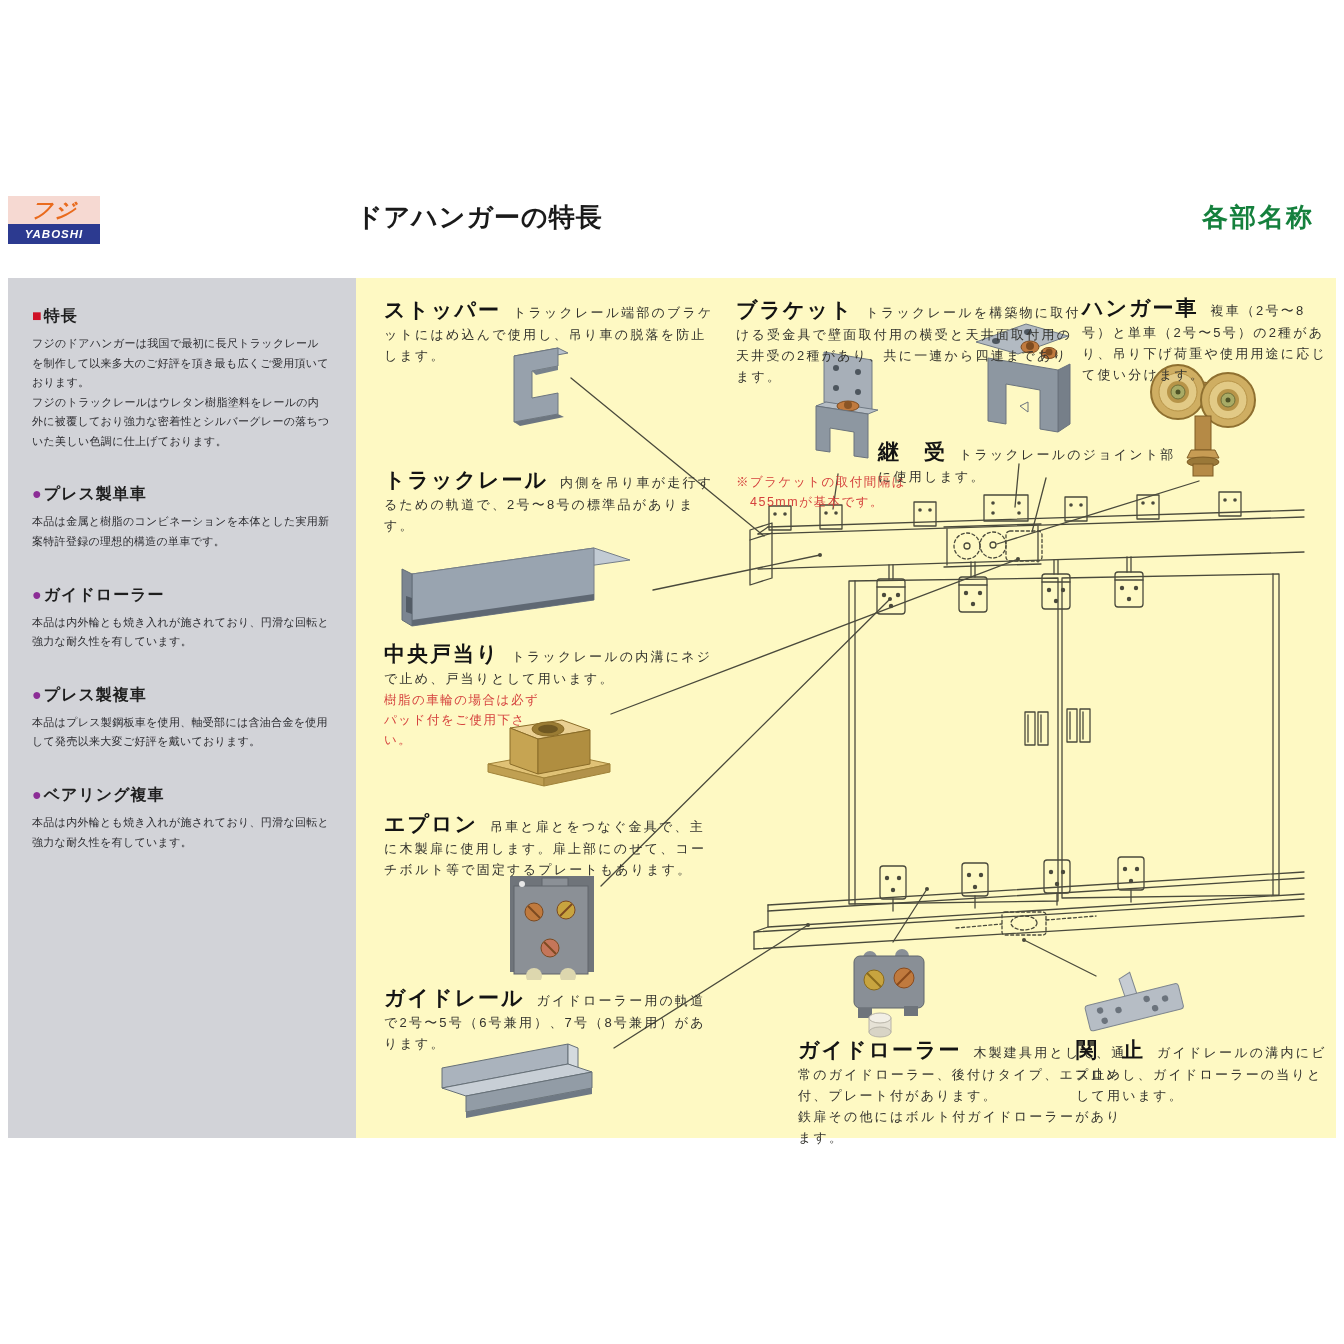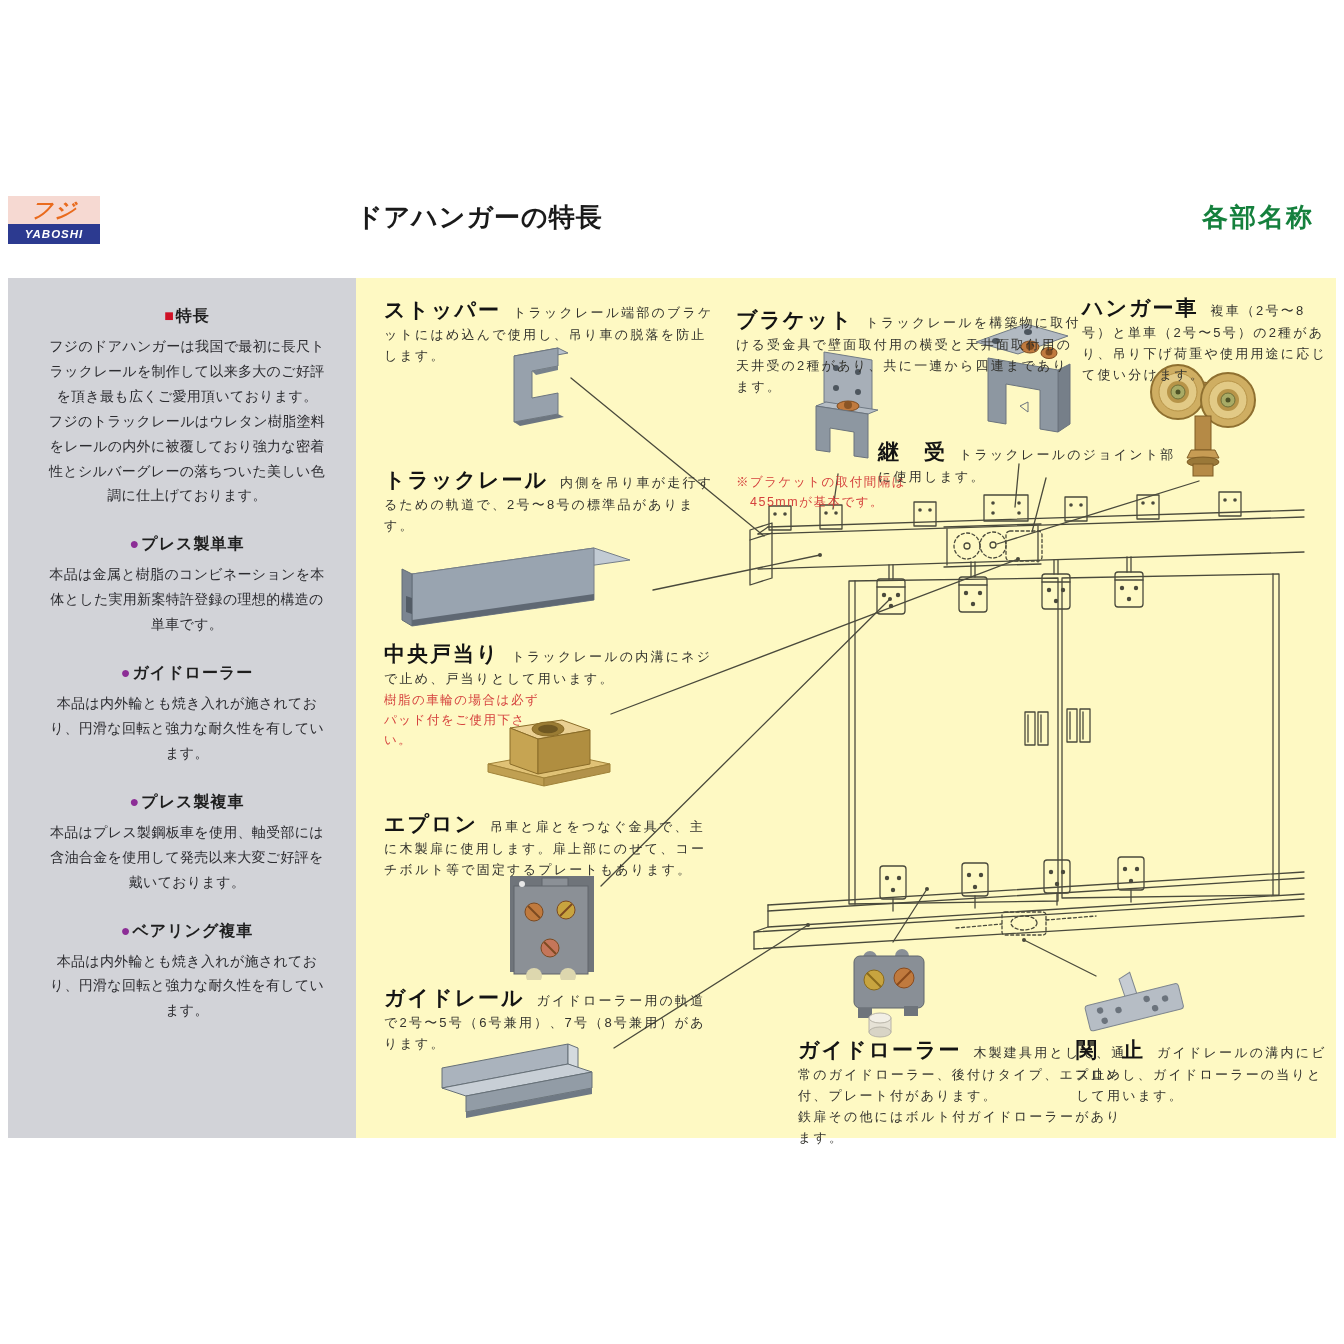--- a/index.html
+++ b/index.html
@@ -13,29 +13,29 @@
   .logo-brand{display:inline-block;color:#e96b1e;font-weight:bold;font-size:21px;
     font-style:italic;transform:skewX(-8deg);line-height:28px;letter-spacing:2px;}
   .logo-bottom{height:20px;background:#2c3a90;color:#fff;text-align:center;
     font-size:11.5px;font-weight:bold;font-style:italic;letter-spacing:1px;line-height:20px;}
   .page-title-left{position:absolute;left:356px;top:200px;font-size:26px;font-weight:bold;
     color:#1a1a1a;letter-spacing:1px;}
   .page-title-right{position:absolute;right:30px;top:200px;font-size:26px;font-weight:bold;
     color:#15803d;letter-spacing:2px;}
   
   .sidebar{position:absolute;left:8px;top:278px;width:348px;height:860px;
-    background:#d2d3d8;box-sizing:border-box;padding:28px 26px 0 36px;text-align:center;}
+    background:#d2d3d8;box-sizing:border-box;padding:28px 26px 0 24px;}
   .main{position:absolute;left:356px;top:278px;width:980px;height:860px;background:#fef9c3;}
   
   .sb-head{font-size:16px;font-weight:bold;color:#1e1e1e;letter-spacing:1px;}
   .bullet-sq{color:#cf1126;margin-right:1px;}
   .bullet-ci{color:#8c2d96;margin-right:1px;}
-  .sb-body{font-size:14px;line-height:1.78;letter-spacing:0.3px;color:#2c2c30;
+  .sb-body{font-size:11px;line-height:1.78;letter-spacing:0.3px;color:#2c2c30;
     margin:7px 0 0 0;white-space:pre-line;}
-  .sb-item{margin-top:26px;}
+  .sb-item{margin-top:33px;}
   
   .part{position:absolute;z-index:3;}
   .pname{font-weight:bold;font-size:21px;letter-spacing:2px;color:#141414;margin-right:12px;}
   .pdesc{font-size:13px;letter-spacing:2.2px;line-height:1.62;color:#33332e;white-space:pre-line;}
   .pnote{position:absolute;z-index:3;color:#d5423e;font-size:12.5px;letter-spacing:1.5px;
     line-height:1.6;white-space:pre-line;}
   .photo{position:absolute;z-index:2;}
   .diagram{position:absolute;left:0;top:0;z-index:1;}
 </style>
 </head>
@@ -237,21 +237,21 @@
   <div class="part" style="left:28px;top:362px;width:335px">
     <span class="pname">中央戸当り</span><span class="pdesc">トラックレールの内溝にネジで止め、戸当りとして用います。</span>
   </div>
   <div class="pnote" style="left:28px;top:412px;width:158px">樹脂の車輪の場合は必ずパッド付をご使用下さい。</div>
   <div class="part" style="left:28px;top:532px;width:335px">
     <span class="pname">エプロン</span><span class="pdesc">吊車と扉とをつなぐ金具で、主に木製扉に使用します。扉上部にのせて、コーチボルト等で固定するプレートもあります。</span>
   </div>
   <div class="part" style="left:28px;top:706px;width:335px">
     <span class="pname">ガイドレール</span><span class="pdesc">ガイドローラー用の軌道で2号〜5号（6号兼用）、7号（8号兼用）があります。</span>
   </div>
-  <div class="part" style="left:380px;top:28px;width:345px">
+  <div class="part" style="left:380px;top:18px;width:345px">
     <span class="pname">ブラケット</span><span class="pdesc">トラックレールを構築物に取付ける受金具で壁面取付用の横受と天井面取付用の天井受の2種があり、共に一連から四連まであります。</span>
   </div>
   <div class="pnote" style="left:380px;top:194px;width:215px">※ブラケットの取付間隔は
 　455mmが基本です。</div>
   <div class="part" style="left:522px;top:160px;width:300px">
     <span class="pname">継　受</span><span class="pdesc">トラックレールのジョイント部に使用します。</span>
   </div>
   <div class="part" style="left:726px;top:16px;width:250px">
     <span class="pname">ハンガー車</span><span class="pdesc">複車（2号〜8号）と単車（2号〜5号）の2種があり、吊り下げ荷重や使用用途に応じて使い分けます。</span>
   </div>

